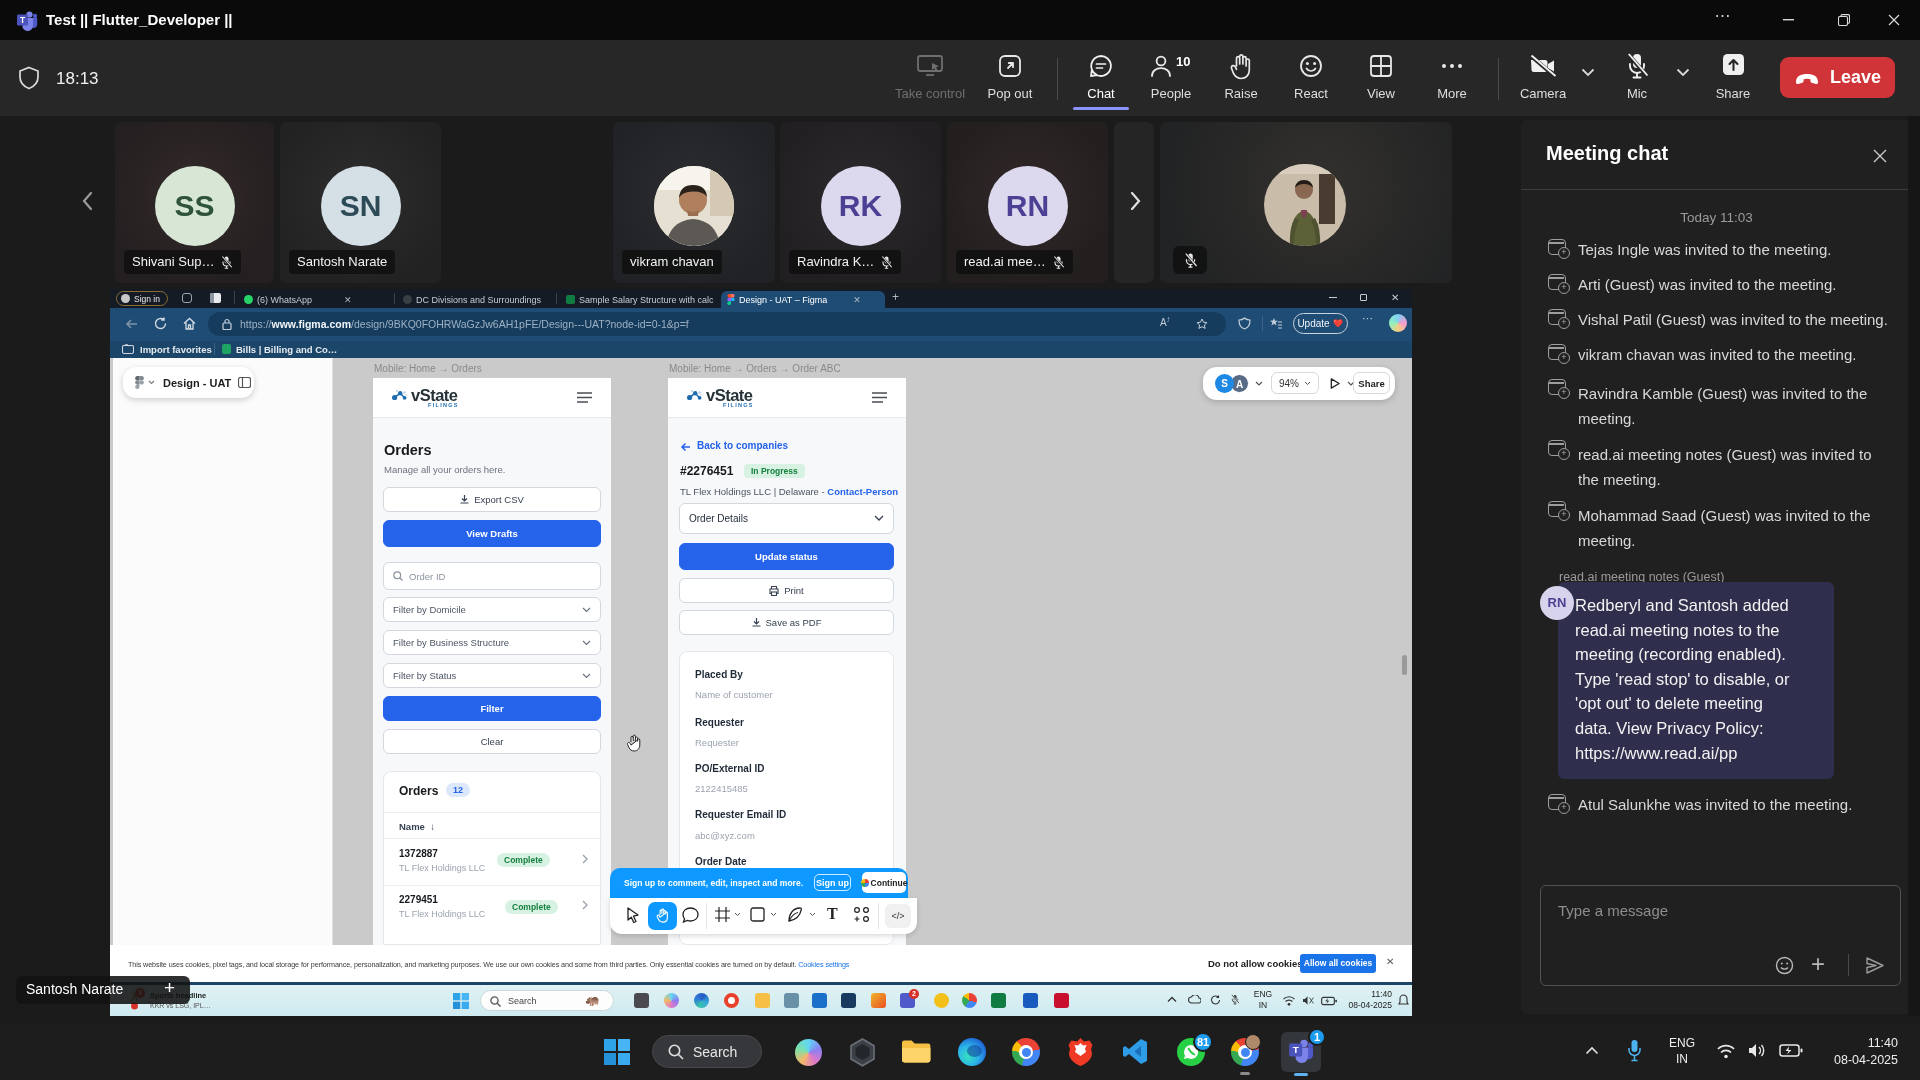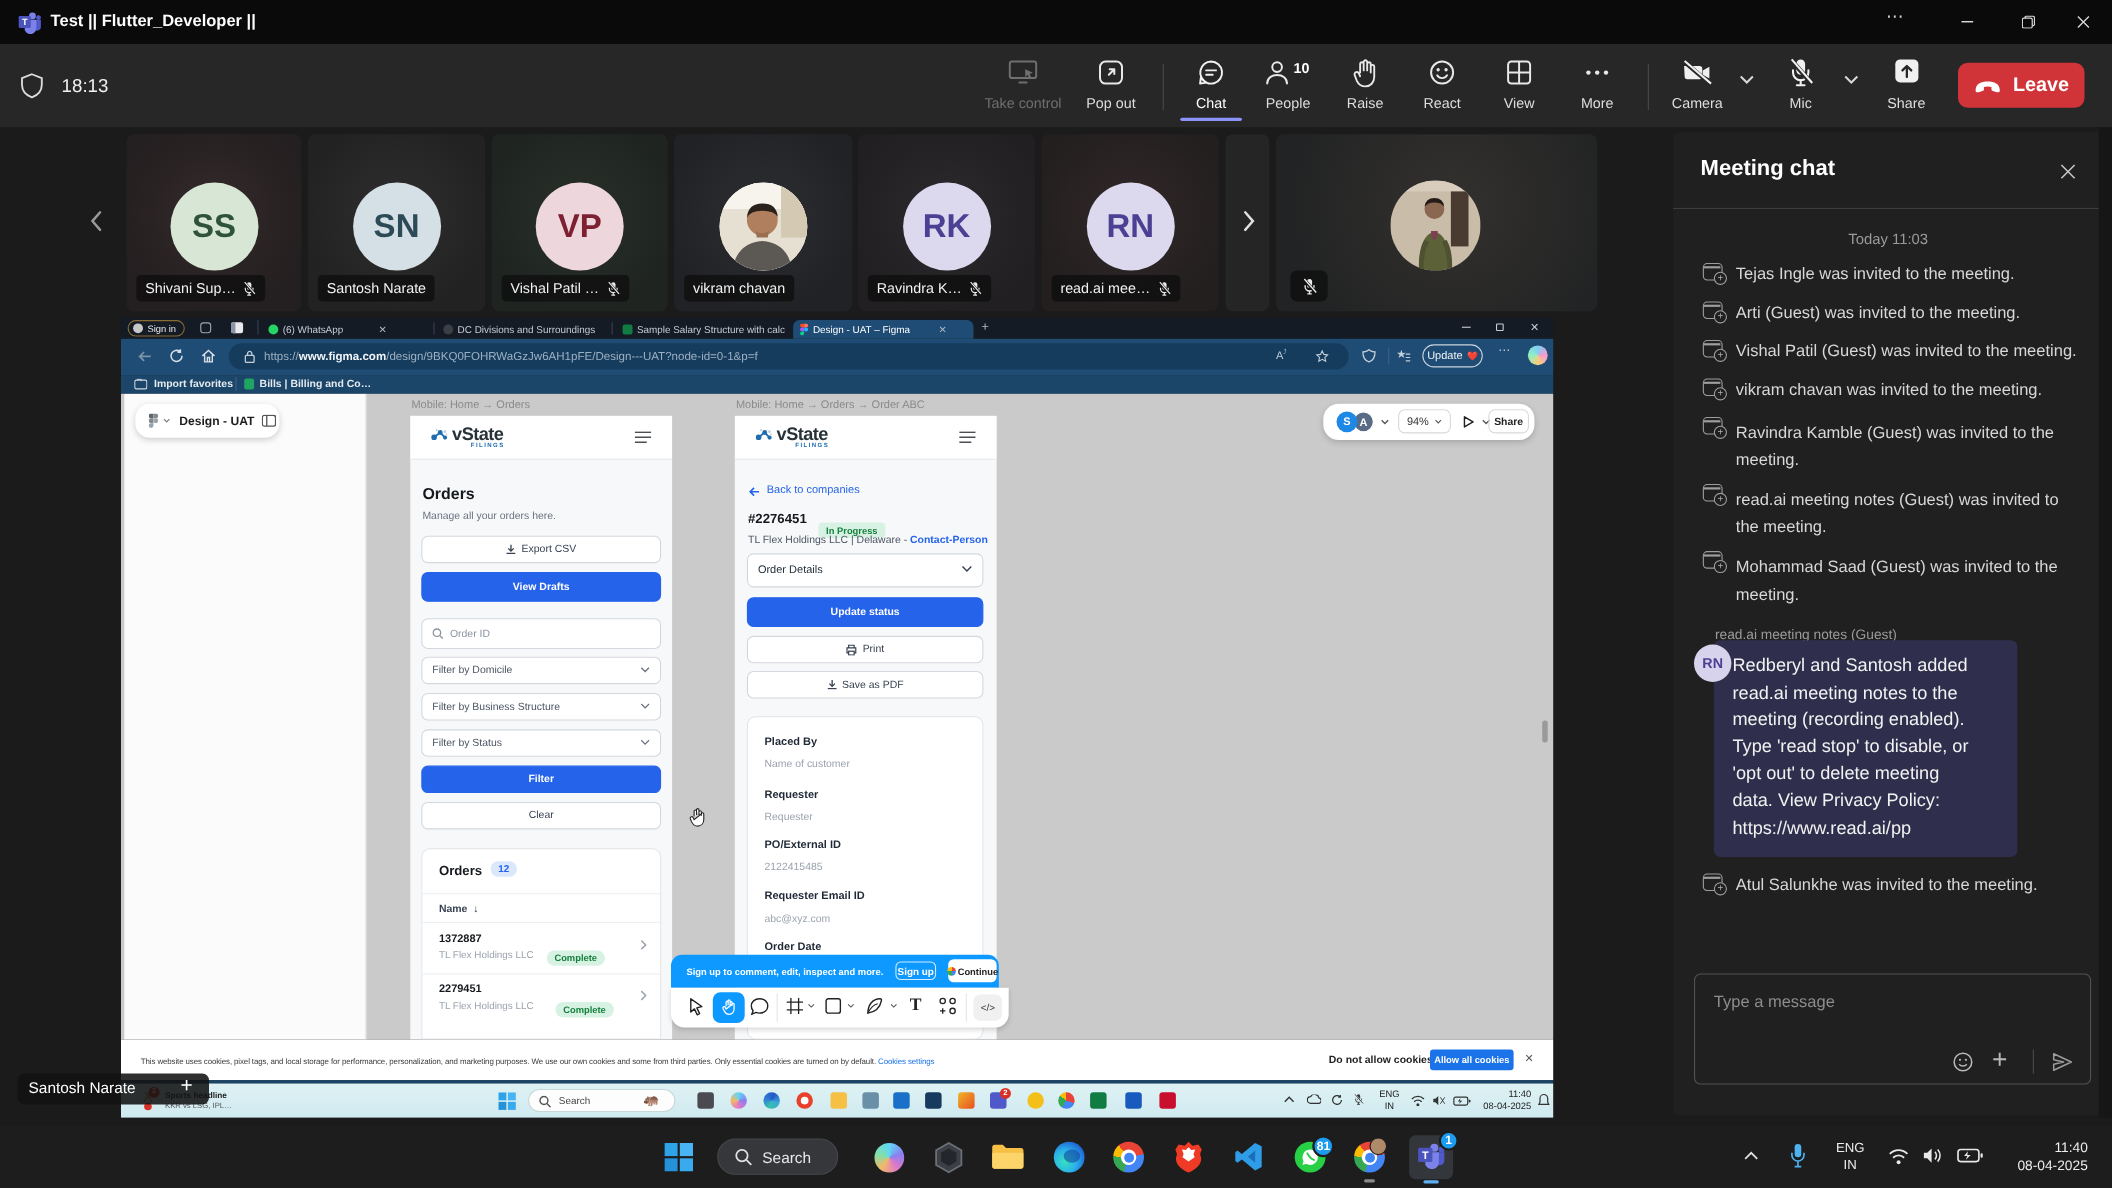--- a/index.html
+++ b/index.html
@@ -30,21 +30,21 @@
 #screen { position:absolute; left:110px; top:173px; width:1302px; height:727px; }
 
 #screen { font-family:"Liberation Sans", sans-serif; }
 .tab { position:absolute; top:2px; height:17px; color:#c4ccd6; font-size:9px; display:flex; align-items:center; gap:4px; padding:0 6px; white-space:nowrap; overflow:hidden; }
 .tabx { color:#aeb6c0; font-size:9px; margin-left:3px; }
 .mbtn { position:absolute; left:10px; width:218px; height:25px; border:1px solid #d3d8de; border-radius:6px; background:#fff; color:#374151; font-size:9.5px; display:flex; align-items:center; justify-content:center; gap:5px; }
 .mbtn.blue { background:#2563eb; border-color:#2563eb; color:#fff; }
 .msel { position:absolute; left:10px; width:218px; height:25px; border:1px solid #d3d8de; border-radius:6px; background:#fff; color:#4b5563; font-size:9.5px; display:flex; align-items:center; padding:0 9px; }
 .msel .chev { margin-left:auto; color:#6b7280; }
 .flabel { position:absolute; color:#8a8a8a; font-size:10px; }
-.gpill { background:#d7f2e3; color:#15803d; font-size:8.5px; font-weight:bold; border-radius:8px; padding:2px 7px;margin-top:11px; }
+.gpill { background:#d7f2e3; color:#15803d; font-size:8.5px; font-weight:bold; border-radius:8px; padding:2px 7px; }
 .fld-b { font-size:10px; font-weight:bold; color:#1f2937; }
 .fld-g { font-size:9.5px; color:#9ca3af; }
 .tbicon { position:absolute; top:8px; width:15px; height:15px; border-radius:3px; display:inline-block; }
 
 
 #chat { position:absolute; left:1521px; top:120px; width:391px; height:894px; background:#202020; border-radius:6px; color:#d6d6d6; }
 .msg { position:absolute; left:26px; font-size:15px; color:#d8d8d8; }
 .cal { position:absolute; left:27px; width:18px; height:16px; border:1.6px solid #9d9d9d; border-radius:4px; }
 .cal::before { content:''; position:absolute; left:0; top:2.2px; width:14.8px; height:1.6px; background:#9d9d9d; }
 .cal::after { content:'+'; position:absolute; right:-5px; bottom:-5px; width:10px; height:10px; background:#202020; color:#b0b0b0; border:1px solid #9d9d9d; border-radius:50%; font-size:9px; line-height:8px; text-align:center; }
@@ -232,30 +232,20 @@
             <path d="M4 2 L23 24" stroke="#101010" stroke-width="5"></path>
             <path d="M4.8 2 L23.5 23.5" stroke="#e8e8e8" stroke-width="2.2"></path>
           </svg></div>
     </div>
 
     <div class="tile" style="left:280px;width:161px;background:radial-gradient(circle at 50% 45%, #2e2e2e 0%, #222 75%)">
       <div class="avatar" style="background:#d5dfe6;color:#2d4a57">SN</div>
       <div class="namepill">Santosh Narate</div>
     </div>
 
-    <div class="tile" style="left:447px;width:160px;background:radial-gradient(circle at 50% 45%, #283029 0%, #1f2421 75%)">
-      <div class="avatar" style="background:#eed7dc;color:#7d2132">VP</div>
-      <div class="namepill">Vishal Patil … <svg width="13" height="15" viewBox="0 0 26 28">
-            <rect x="9" y="2" width="8" height="14" rx="4" fill="#e8e8e8"></rect>
-            <path d="M6 12 v2 a7 7 0 0 0 14 0 v-2" fill="none" stroke="#e8e8e8" stroke-width="2.2"></path>
-            <path d="M13 21 v4 M9.5 25.5 h7" stroke="#e8e8e8" stroke-width="2.2"></path>
-            <path d="M4 2 L23 24" stroke="#101010" stroke-width="5"></path>
-            <path d="M4.8 2 L23.5 23.5" stroke="#e8e8e8" stroke-width="2.2"></path>
-          </svg></div>
-    </div>
 
     <div class="tile" style="left:613px;width:162px;background:radial-gradient(circle at 50% 45%, #2c2e31 0%, #202225 75%)">
       <div class="avatar" style="background:#e8e3d8;overflow:hidden">
         <svg width="80" height="80" viewBox="0 0 80 80">
             <rect width="80" height="80" fill="#e6e0d2"></rect>
             <rect x="0" y="0" width="80" height="24" fill="#f6f4ec"></rect>
             <rect x="56" y="0" width="24" height="50" fill="#d4c9b2"></rect>
             <circle cx="39" cy="34" r="14" fill="#b07f5d"></circle>
             <path d="M25 32 q1-13 14-13 q13 0 14 12 q-3-5.5-14-5.5 q-11 0-14 6.5z" fill="#2a211b"></path>
             <path d="M12 80 q3-25 27-27 q24 2 27 27z" fill="#5c5854"></path>
@@ -494,21 +484,21 @@
               </svg>
             <span class="abs" style="left:38px;top:8px;font-size:16.5px;font-weight:bold;color:#263238;letter-spacing:-0.5px">vState</span>
             <span class="abs" style="left:55px;top:24px;font-size:5.5px;font-weight:bold;color:#1f6cb0;letter-spacing:1.3px">FILINGS</span>
             <svg class="abs" style="left:204px;top:14px" width="15" height="11" viewBox="0 0 15 11">
                 <path d="M0 1 h15 M0 5.5 h15 M0 10 h11" stroke="#4a4f54" stroke-width="1.4"></path>
               </svg>
           </div>
           <svg class="abs" style="left:12px;top:64px" width="11" height="10" viewBox="0 0 11 10">
               <path d="M10 5 H2 M5.5 1.5 L2 5 l3.5 3.5" stroke="#2563eb" stroke-width="1.5" fill="none"></path>
             </svg>
-          <span class="abs" style="left:29px;top:62px;font-size:10px;font-weight:normal;color:#2563eb">Back to companies</span>
+          <span class="abs" style="left:29px;top:62px;font-size:10px;font-weight:bold;color:#2563eb">Back to companies</span>
           <span class="abs" style="left:12px;top:86px;font-size:12px;font-weight:bold;color:#16191d">#2276451</span>
           <span class="abs gpill" style="left:76px;top:86px;border-radius:4px">In Progress</span>
           <span class="abs" style="left:12px;top:108px;font-size:9.5px;color:#4b5563">TL Flex Holdings LLC | Delaware - <span style="color:#2563eb;font-weight:bold">Contact-Person</span></span>
           <div class="msel" style="left:11px;top:125px;width:215px;height:31px;color:#1f2937;font-size:10px">Order Details<span class="chev"><svg width="10" height="7" viewBox="0 0 10 7">
                   <path d="M1 1 l4 4 4-4" stroke="#374151" stroke-width="1.3" fill="none"></path>
                 </svg></span></div>
           <div class="mbtn blue" style="left:11px;top:165px;width:215px;height:27px;font-weight:bold">Update status</div>
           <div class="mbtn" style="left:11px;top:200px;width:215px;color:#374151"><svg width="10" height="10" viewBox="0 0 10 10">
                 <path d="M2.5 3 V0.5 h5 V3 M2.5 7.5 H1 V3 h8 v4.5 H7.5" fill="none" stroke="#374151" stroke-width="1.1"></path>
                 <rect x="2.5" y="6" width="5" height="3.5" fill="none" stroke="#374151" stroke-width="1.1"></rect>

